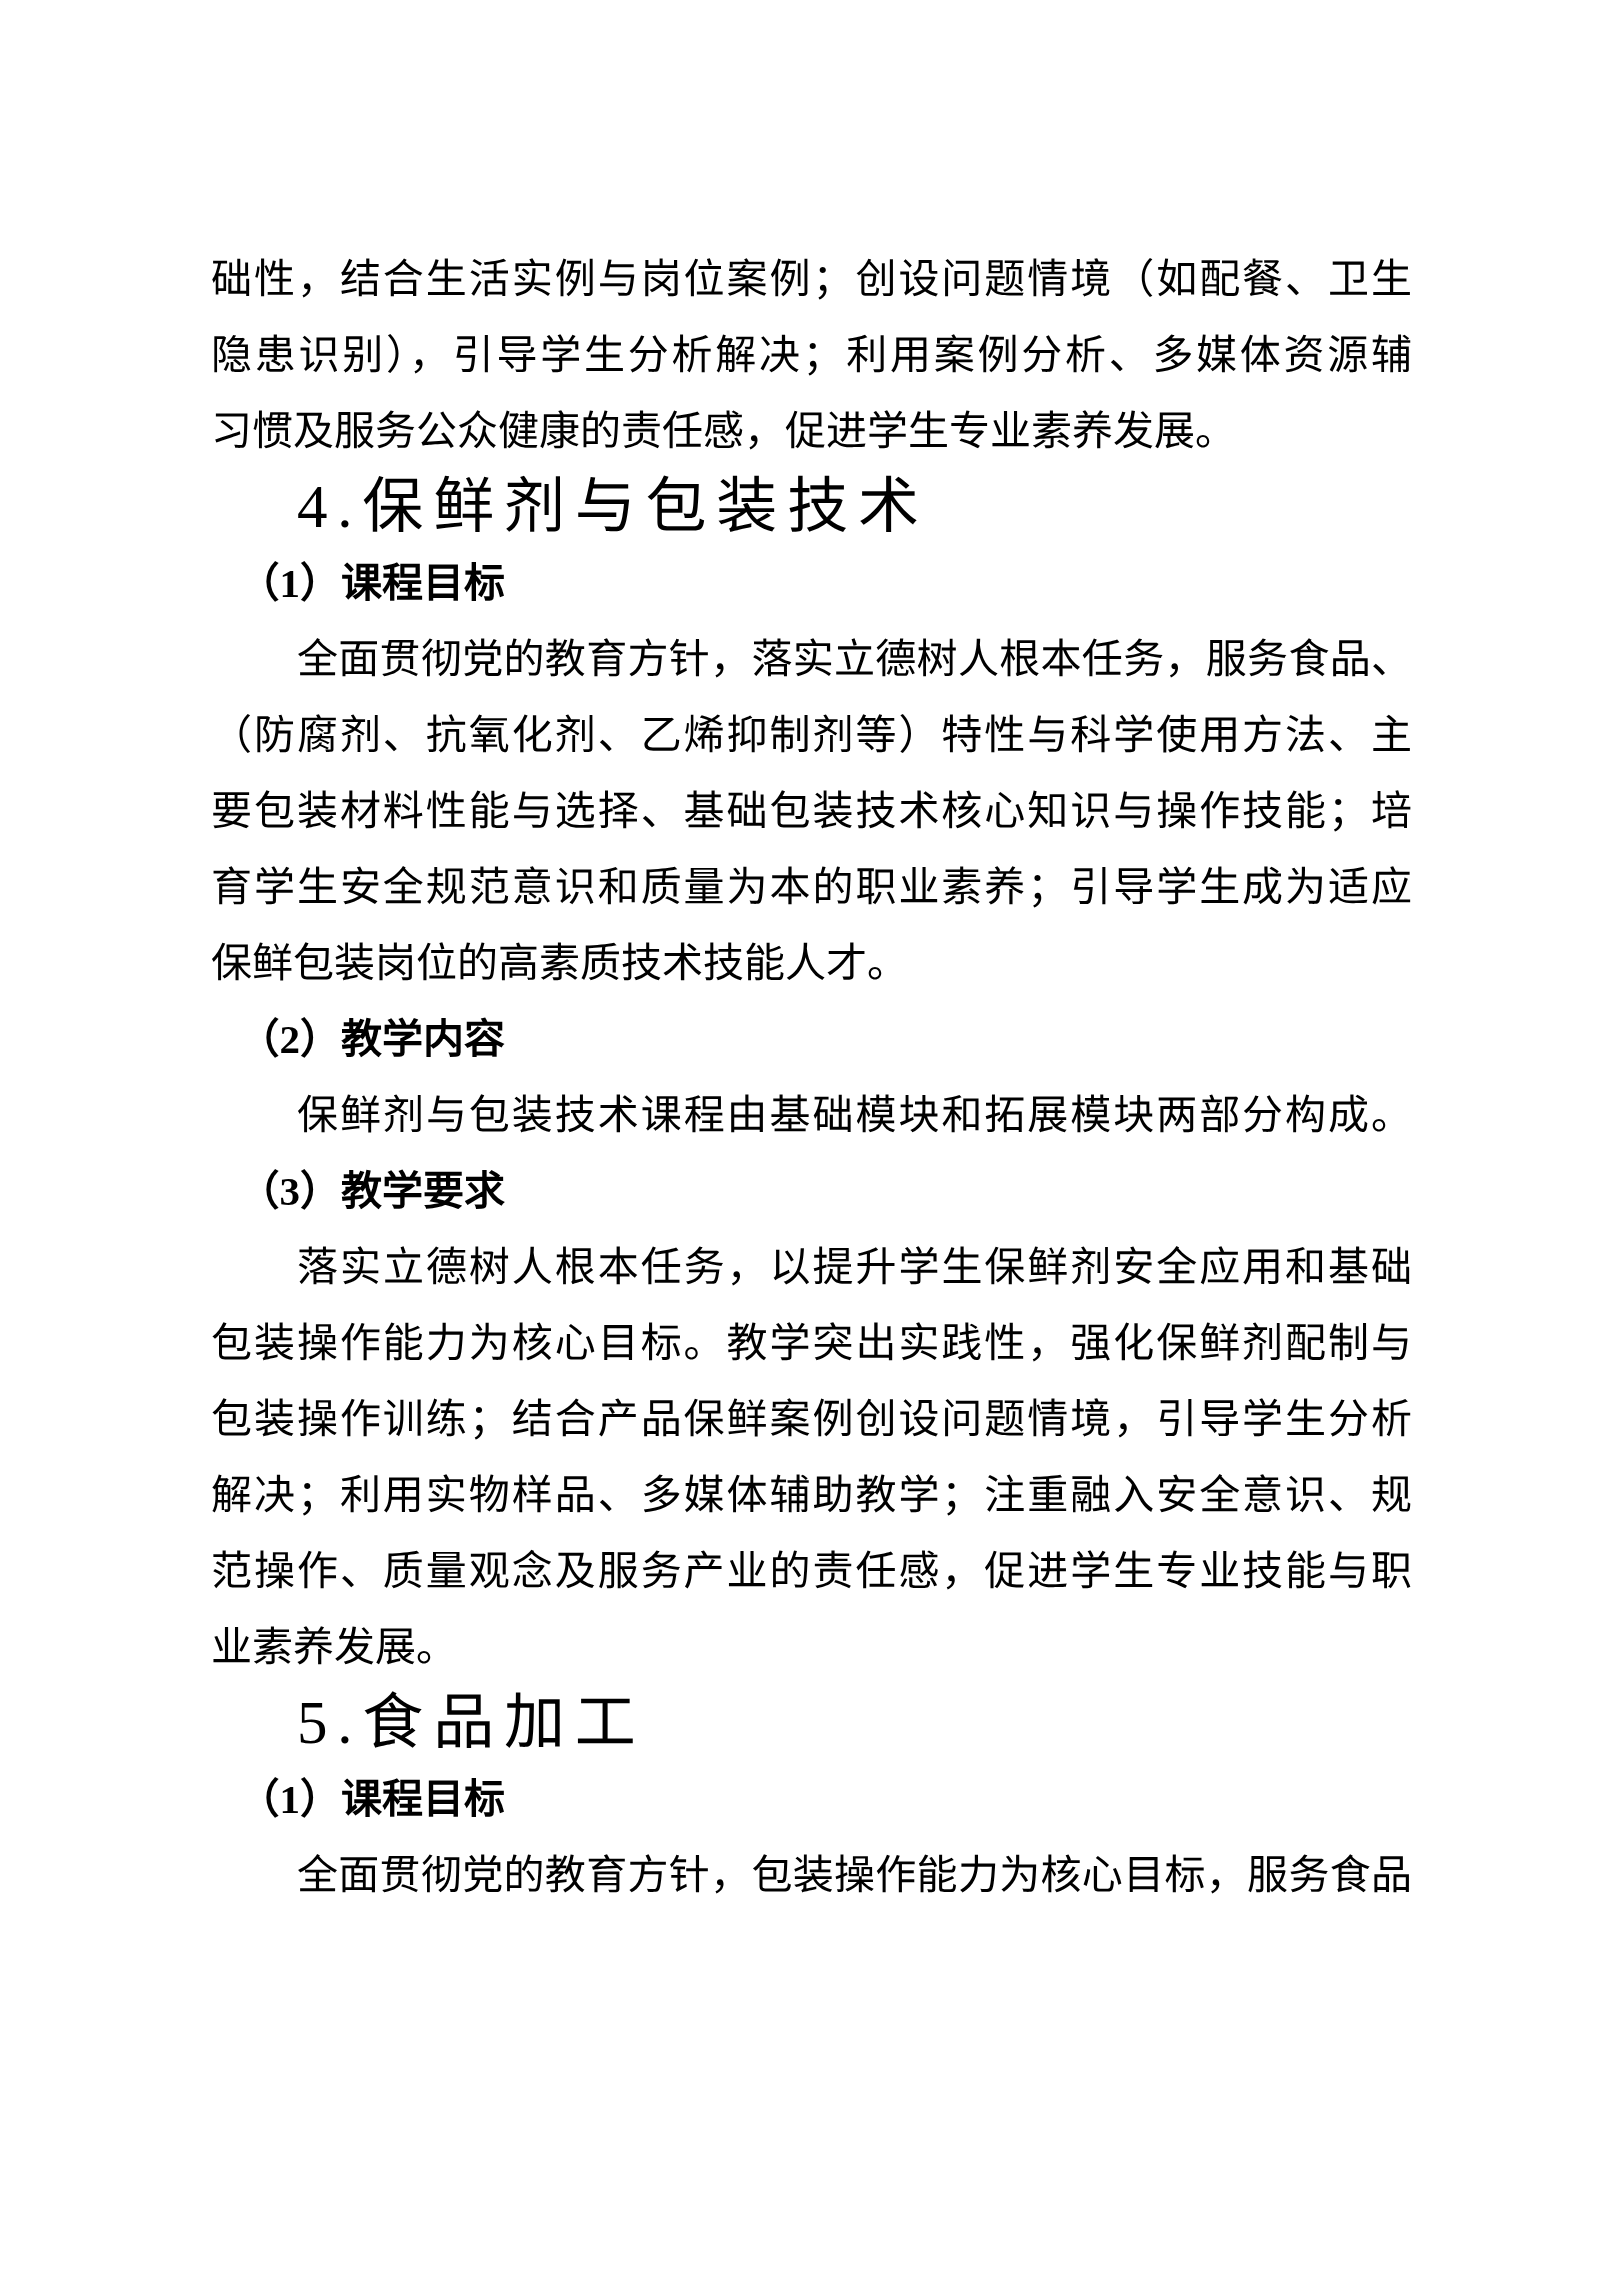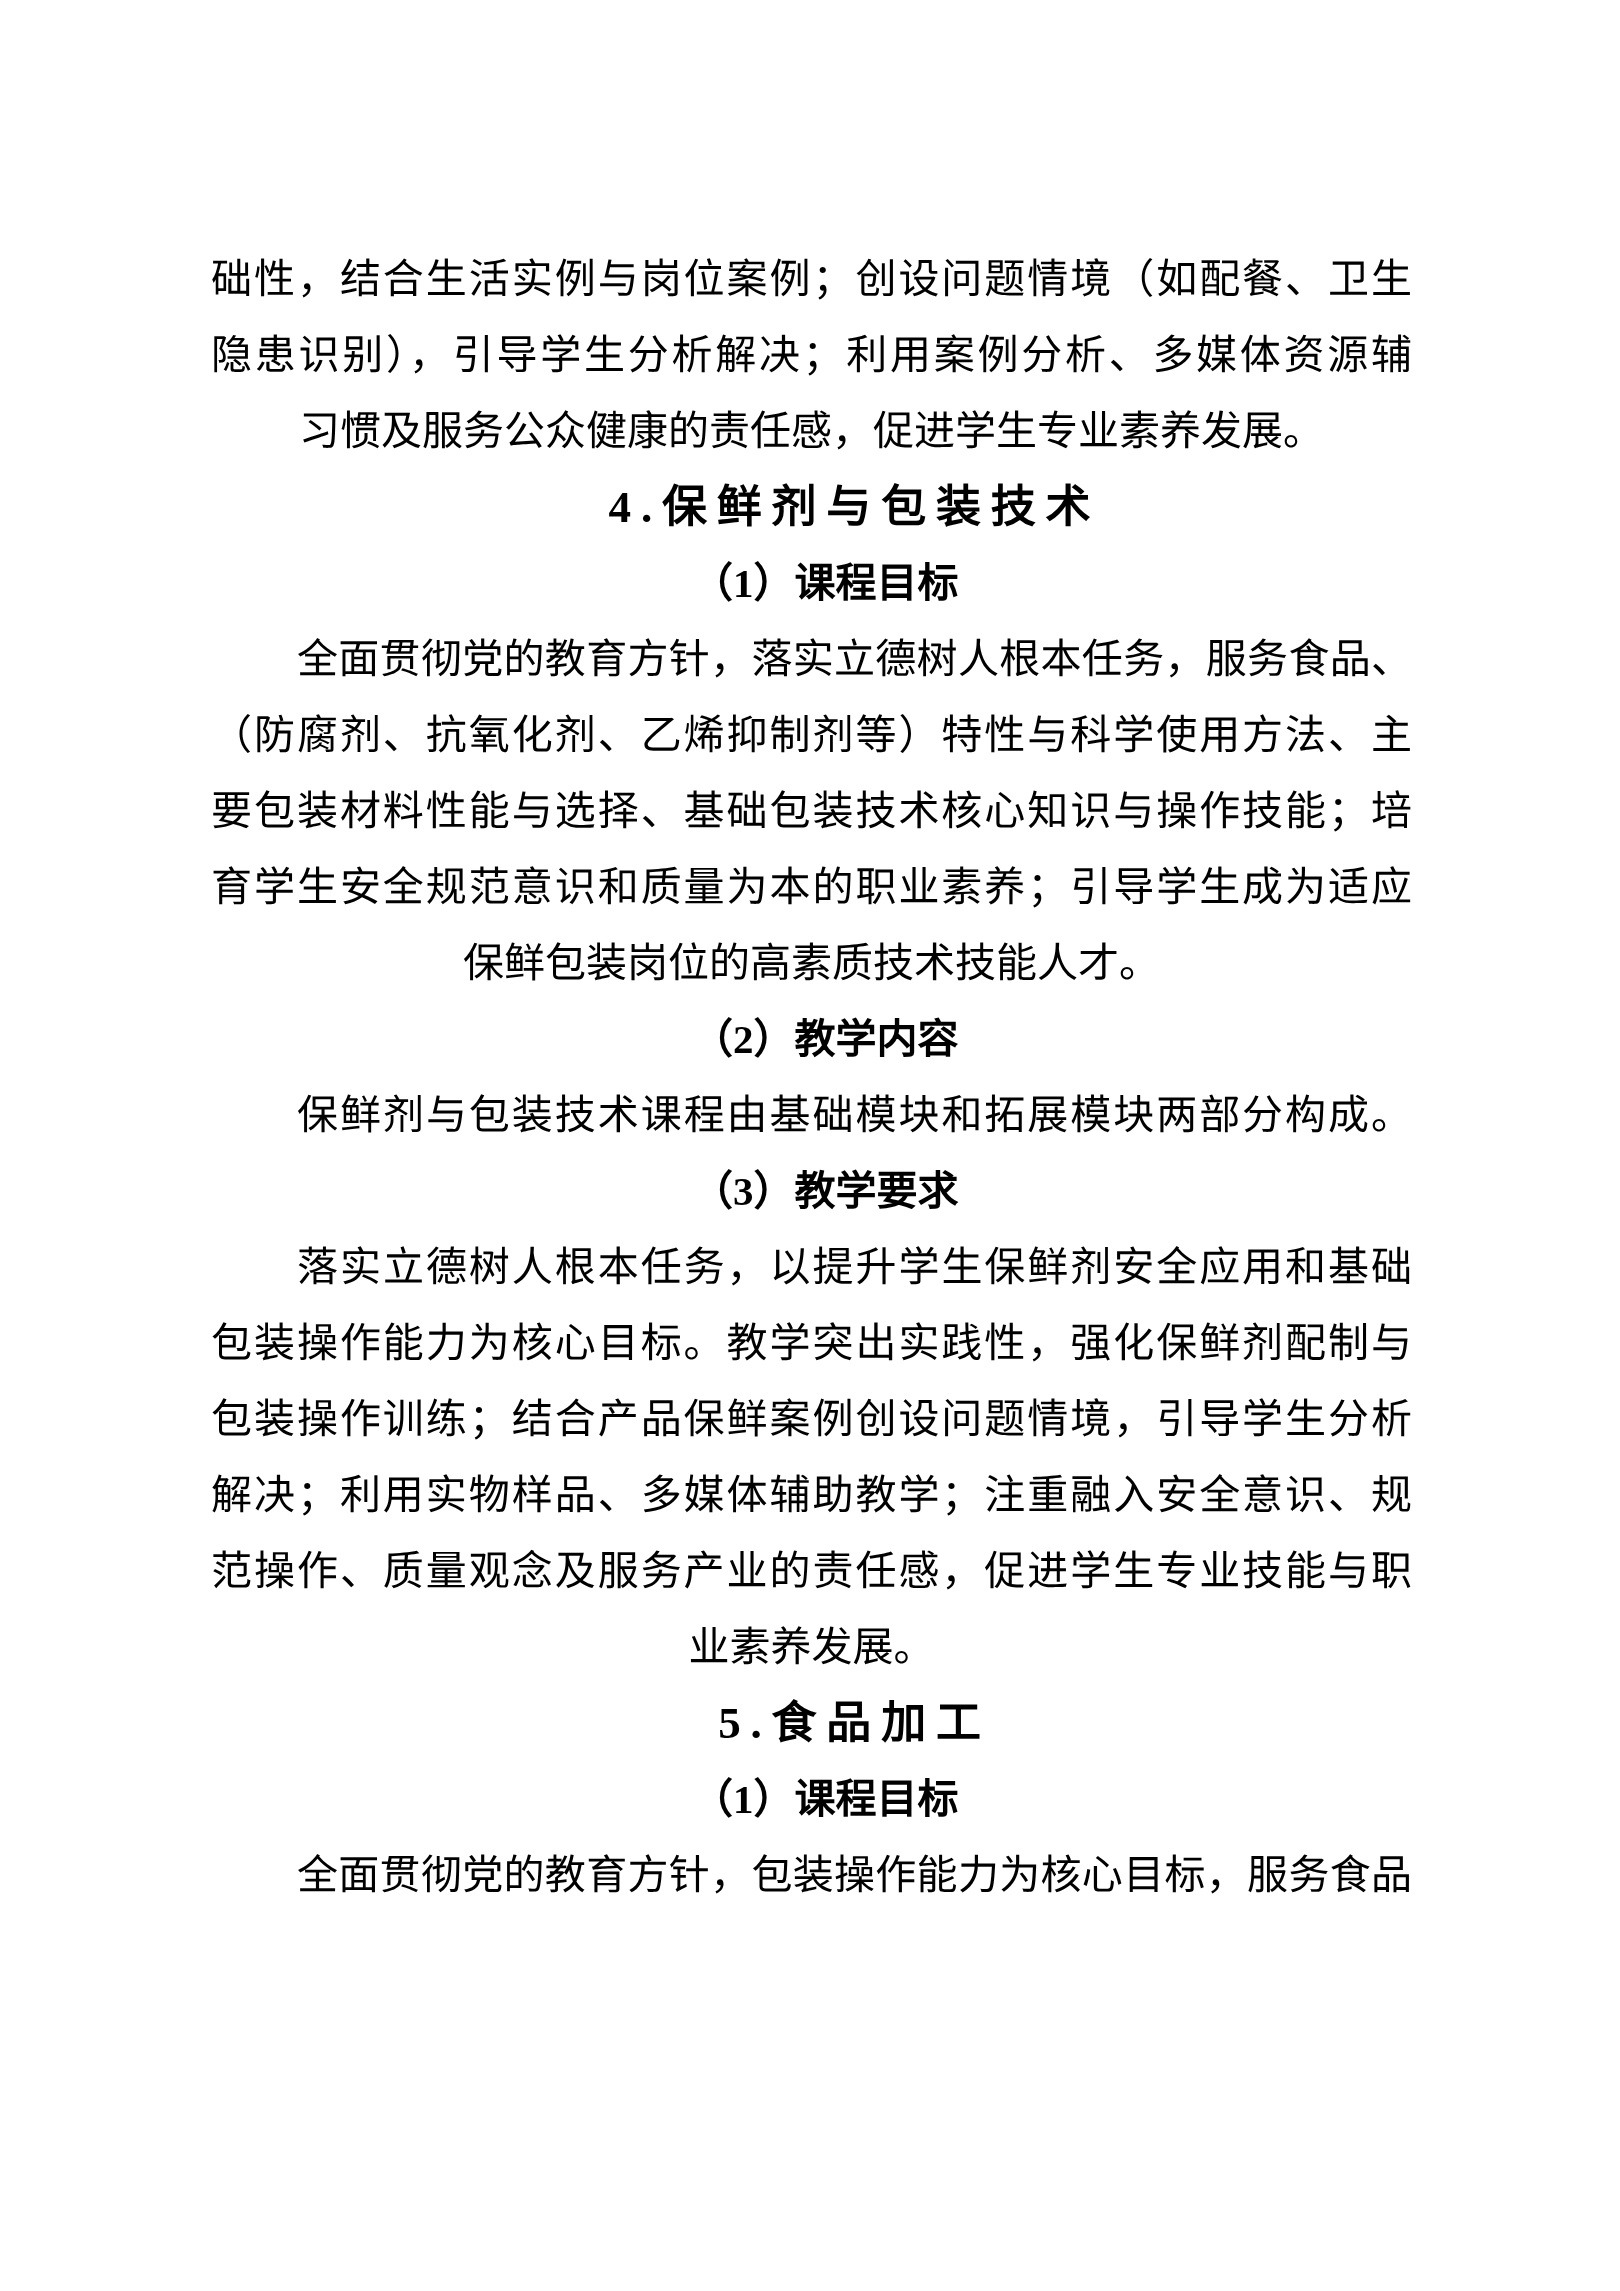--- a/index.html
+++ b/index.html
@@ -33,33 +33,33 @@
     line-height: 76px;
     font-size: 41px;
     white-space: normal;
     overflow: hidden;
   }
   .justify {
     text-align: justify;
     text-align-last: justify;
   }
   .left {
-    text-align: center;
+    text-align: left;
   }
   .indent-para {
     padding-left: 86px;
   }
   .indent-sub {
     padding-left: 27.4px;
     font-weight: bold;
   }
   .heading {
-    font-weight: 700;
+    font-weight: 400;
     padding-left: 86px;
-    font-size: 45px;
+    font-size: 61px;
     letter-spacing: 9.8px;
   }
 </style>
 </head>
 <body>
 
 <div class="page">
   <div class="textblock">
     <div class="line justify">础性，结合生活实例与岗位案例；创设问题情境（如配餐、卫生</div>
     <div class="line justify">隐患识别），引导学生分析解决；利用案例分析、多媒体资源辅</div>

